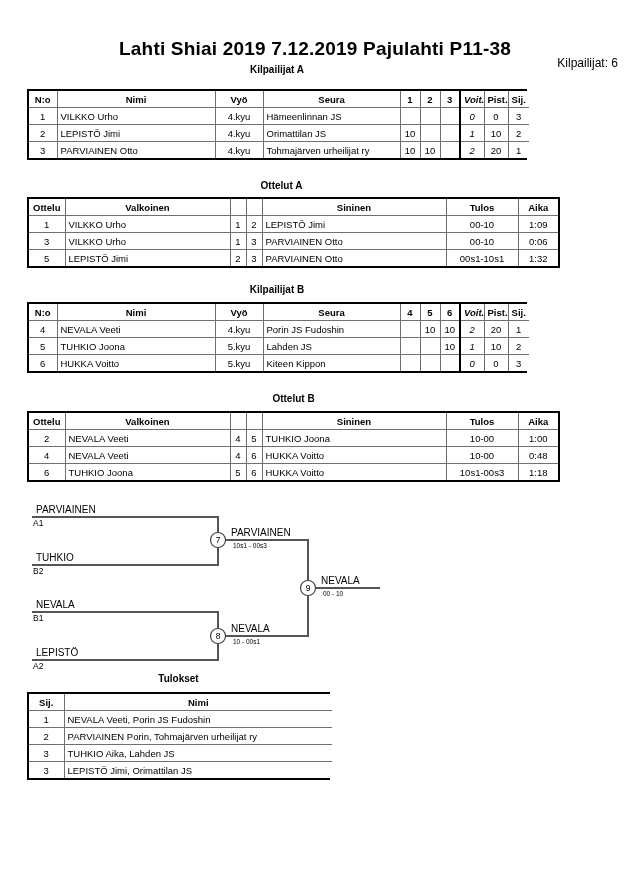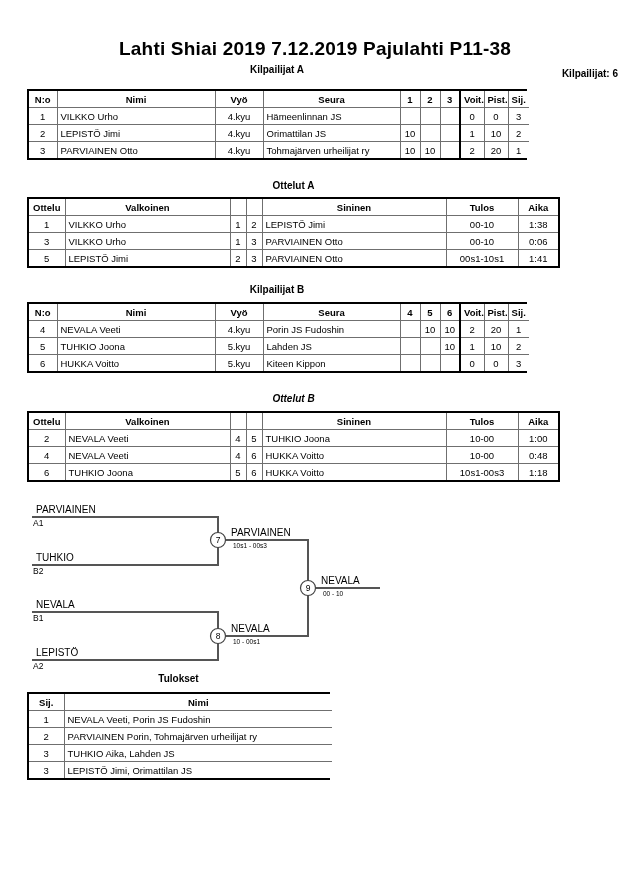--- a/index.html
+++ b/index.html
@@ -22,24 +22,24 @@
     left: 0;
     width: 630px;
     text-align: center;
     font-size: 19px;
     font-weight: bold;
     letter-spacing: 0.2px;
   }
 
   .competitors-count {
     position: absolute;
-    top: 68px;
+    top: 56px;
     right: 12px;
-    font-size: 10px;
-    font-weight: bold;
+    font-size: 12px;
+    font-weight: normal;
     white-space: nowrap;
   }
 
   .section-head {
     position: absolute;
     font-size: 10px;
     font-weight: bold;
     text-align: center;
     white-space: nowrap;
   }
@@ -81,21 +81,21 @@
     width: 100%;
   }
   .tblwrap table.grid th,
   .tblwrap table.grid td { border-color: #6f6f6f; }
   .tblwrap table.grid tr > *:first-child { border-left: none; }
   .tblwrap table.grid tr > *:last-child { border-right: none; }
   .tblwrap table.grid thead tr > * { border-top: none; margin-left: 12px; }
   .tblwrap table.grid tbody tr:last-child > * { border-bottom: none; }
 
   
-  .sepleft { border-left: 2px solid #000 !important; }
+  .sepleft { border-left: 2px solid #000 !important; font-style: italic; }
 
   
   .bracket {
     position: absolute;
     left: 0;
     top: 0;
     width: 630px;
     height: 891px;
     pointer-events: none;
   }
@@ -182,21 +182,21 @@
           <td class="c">10</td>
           <td class="c"></td>
           <td class="c sepleft">2</td>
           <td class="c">20</td>
           <td class="c">1</td>
         </tr>
       </tbody>
   </table>
 </div>
 
-<div class="section-head" style="left:27px; top:180px; width:533px;">Ottelut A</div>
+<div class="section-head" style="left:15px; top:180px; width:533px;">Ottelut A</div>
 
 <div class="tblwrap" id="wrap-matches-a" style="left:27px; top:197px; width:533px;">
   <table class="grid">
     <colgroup>
       <col style="width:36px">
         <col style="width:165px">
         <col style="width:16px">
         <col style="width:16px">
       <col style="width:184px">
         <col style="width:72px">
@@ -214,39 +214,39 @@
       </tr>
     </thead>
     <tbody id="matches-a-body">
         <tr>
           <td class="c">1</td>
           <td class="l">VILKKO Urho</td>
           <td class="c">1</td>
           <td class="c">2</td>
           <td class="l">LEPISTÖ Jimi</td>
           <td class="c">00-10</td>
-          <td class="c">1:38</td>
+          <td class="c">1:09</td>
         </tr>
         <tr>
           <td class="c">3</td>
           <td class="l">VILKKO Urho</td>
           <td class="c">1</td>
           <td class="c">3</td>
           <td class="l">PARVIAINEN Otto</td>
           <td class="c">00-10</td>
           <td class="c">0:06</td>
         </tr>
         <tr>
           <td class="c">5</td>
           <td class="l">LEPISTÖ Jimi</td>
           <td class="c">2</td>
           <td class="c">3</td>
           <td class="l">PARVIAINEN Otto</td>
           <td class="c">00s1-10s1</td>
-          <td class="c">1:41</td>
+          <td class="c">1:32</td>
         </tr>
       </tbody>
   </table>
 </div>
 
 <div class="section-head" style="left:27px; top:284px; width:500px;">Kilpailijat B</div>
 
 <div class="tblwrap" id="wrap-group-b" style="left:27px; top:302px; width:500px;">
   <table class="grid">
     <colgroup>
@@ -309,21 +309,21 @@
           <td class="c"></td>
           <td class="c"></td>
           <td class="c sepleft">0</td>
           <td class="c">0</td>
           <td class="c">3</td>
         </tr>
       </tbody>
   </table>
 </div>
 
-<div class="section-head" style="left:27px; top:393px; width:533px;font-style:italic;">Ottelut B</div>
+<div class="section-head" style="left:27px; top:393px; width:533px;">Ottelut B</div>
 
 <div class="tblwrap" id="wrap-matches-b" style="left:27px; top:411px; width:533px;">
   <table class="grid">
     <colgroup>
       <col style="width:36px">
         <col style="width:165px">
         <col style="width:16px">
         <col style="width:16px">
       <col style="width:184px">
         <col style="width:72px">

